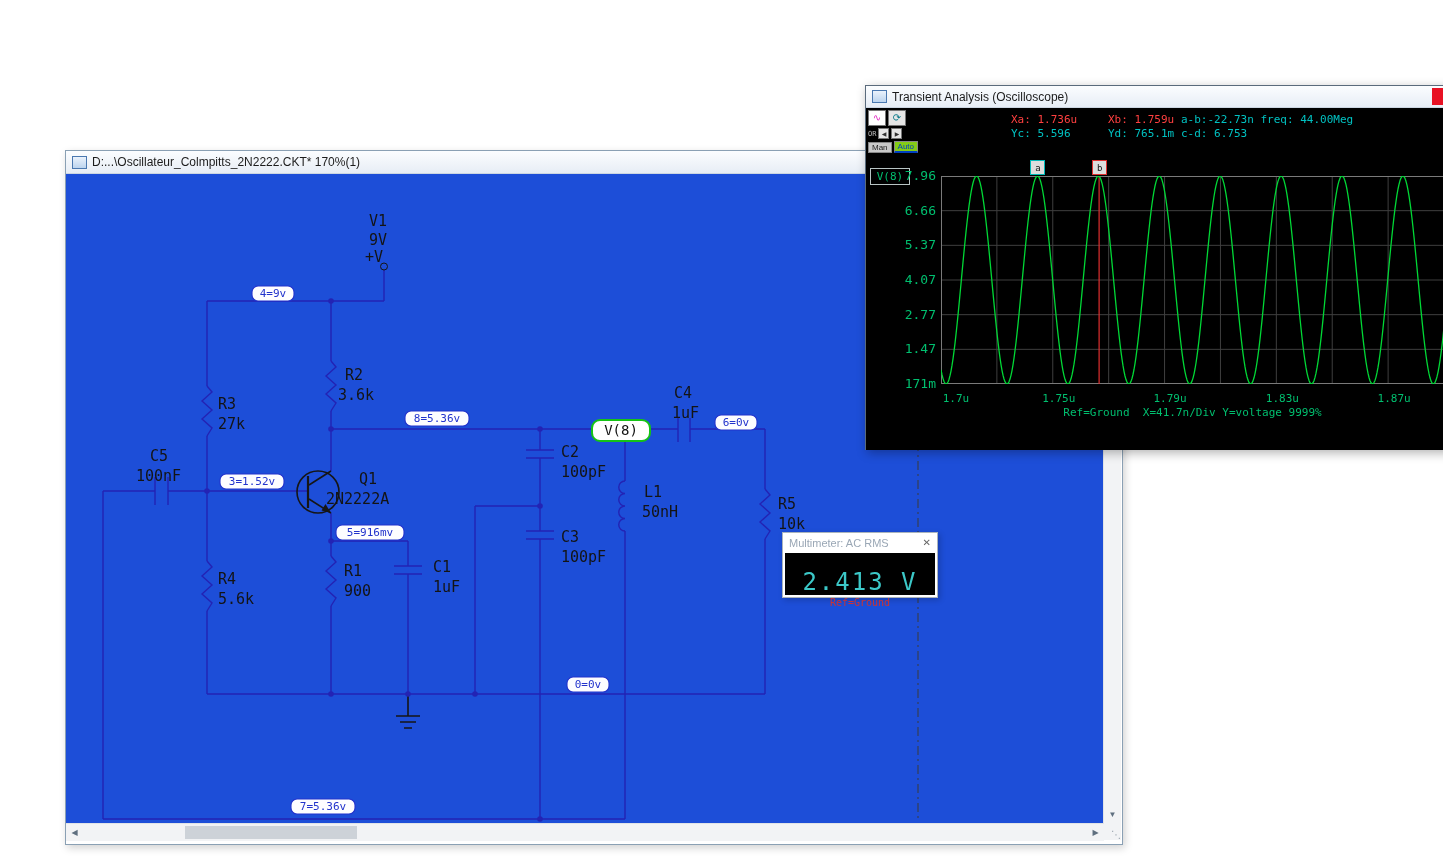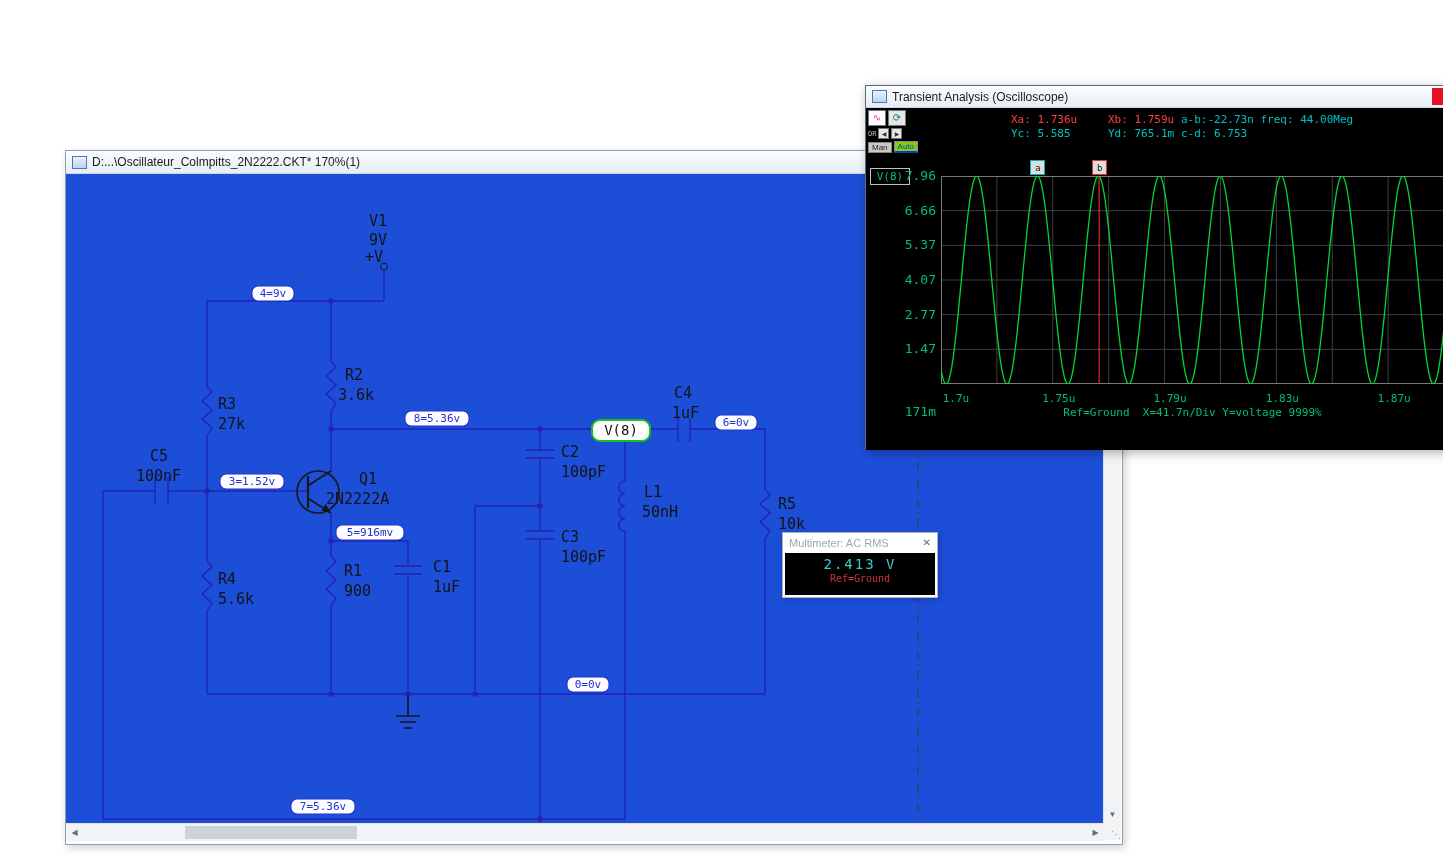--- a/index.html
+++ b/index.html
@@ -84,21 +84,21 @@
   #multimeter{
     left:782px;top:532px;width:156px;height:66px;background:#fff;
     border:1px solid #aab4bd;box-shadow:2px 2px 6px rgba(0,0,0,.2);z-index:20;
   }
   #multimeter .mm-title{
     height:19px;display:flex;align-items:center;justify-content:space-between;
     padding:0 6px;font-size:11px;color:#9aa7b5;background:#fff;gap:16px;
   }
   .mm-close{color:#666;font-size:10px;}
   #mm-display{position:absolute;left:2px;right:2px;top:20px;bottom:2px;background:#000;text-align:center;}
-  #mm-value{margin-top:3px;color:#3cc8c8;font-family:"DejaVu Sans Mono",monospace;font-size:14px;letter-spacing:2px;}
+  #mm-value{margin-top:15px;color:#3cc8c8;font-family:"DejaVu Sans Mono",monospace;font-size:24px;letter-spacing:2px;}
   #mm-ref{color:#cc3333;font-family:"DejaVu Sans Mono",monospace;font-size:10px;margin-top:1px;}
 </style>
 </head>
 <body>
 
 <div class="window" id="main-window">
   <div class="titlebar">
     <span class="doc-icon"></span>
     <span>D:...\Oscillateur_Colmpitts_2N2222.CKT* 170%(1)</span>
   </div>
@@ -319,21 +319,21 @@
       </div>
       <div class="tool-row">
         <span class="tab-man">Man</span>
         <span class="tab-auto">Auto</span>
       </div>
     </div>
 
     <span class="readout red" style="left:145px;top:5px;">Xa: 1.736u</span>
     <span class="readout red" style="left:242px;top:5px;">Xb: 1.759u</span>
     <span class="readout teal" style="left:315px;top:5px;">a-b:-22.73n freq: 44.00Meg</span>
-    <span class="readout teal" style="left:145px;top:19px;">Yc: 5.585</span>
+    <span class="readout teal" style="left:145px;top:19px;">Yc: 5.596</span>
     <span class="readout teal" style="left:242px;top:19px;">Yd: 765.1m</span>
     <span class="readout teal" style="left:315px;top:19px;">c-d: 6.753</span>
 
     <div id="trace-name-box">V(8)</div>
 
     <svg id="scope-plot-svg" width="503" height="208">
         <line x1="0" y1="0" x2="0" y2="208" stroke="#3f3f3f" stroke-width="1"></line>
         <line x1="55.888888888888886" y1="0" x2="55.888888888888886" y2="208" stroke="#3f3f3f" stroke-width="1"></line>
         <line x1="111.77777777777777" y1="0" x2="111.77777777777777" y2="208" stroke="#3f3f3f" stroke-width="1"></line>
         <line x1="167.66666666666666" y1="0" x2="167.66666666666666" y2="208" stroke="#3f3f3f" stroke-width="1"></line>
@@ -358,21 +358,21 @@
     <div class="marker" id="marker-a" style="left: 164.473px;">a</div>
     <div class="marker" id="marker-b" style="left: 226.109px;">b</div>
 
     <div id="scope-footer">Ref=Ground  X=41.7n/Div Y=voltage 9999%</div>
   <span class="ytick" style="top: 60px;">7.96</span>
       <span class="ytick" style="top: 94.6667px;">6.66</span>
       <span class="ytick" style="top: 129.333px;">5.37</span>
       <span class="ytick" style="top: 164px;">4.07</span>
       <span class="ytick" style="top: 198.667px;">2.77</span>
       <span class="ytick" style="top: 233.333px;">1.47</span>
-      <span class="ytick" style="top: 268px; margin-top: 28px;">171m</span>
+      <span class="ytick" style="top: 268px;">171m</span>
       <span class="xtick" style="left: 68px;">1.7u</span>
       <span class="xtick" style="left: 170.778px;">1.75u</span>
       <span class="xtick" style="left: 282px;">1.79u</span>
       <span class="xtick" style="left: 394.333px;">1.83u</span>
       <span class="xtick" style="left: 506.111px;">1.87u</span>
     </div>
 </div>
 
 <div class="window" id="multimeter">
   <div class="mm-title">

